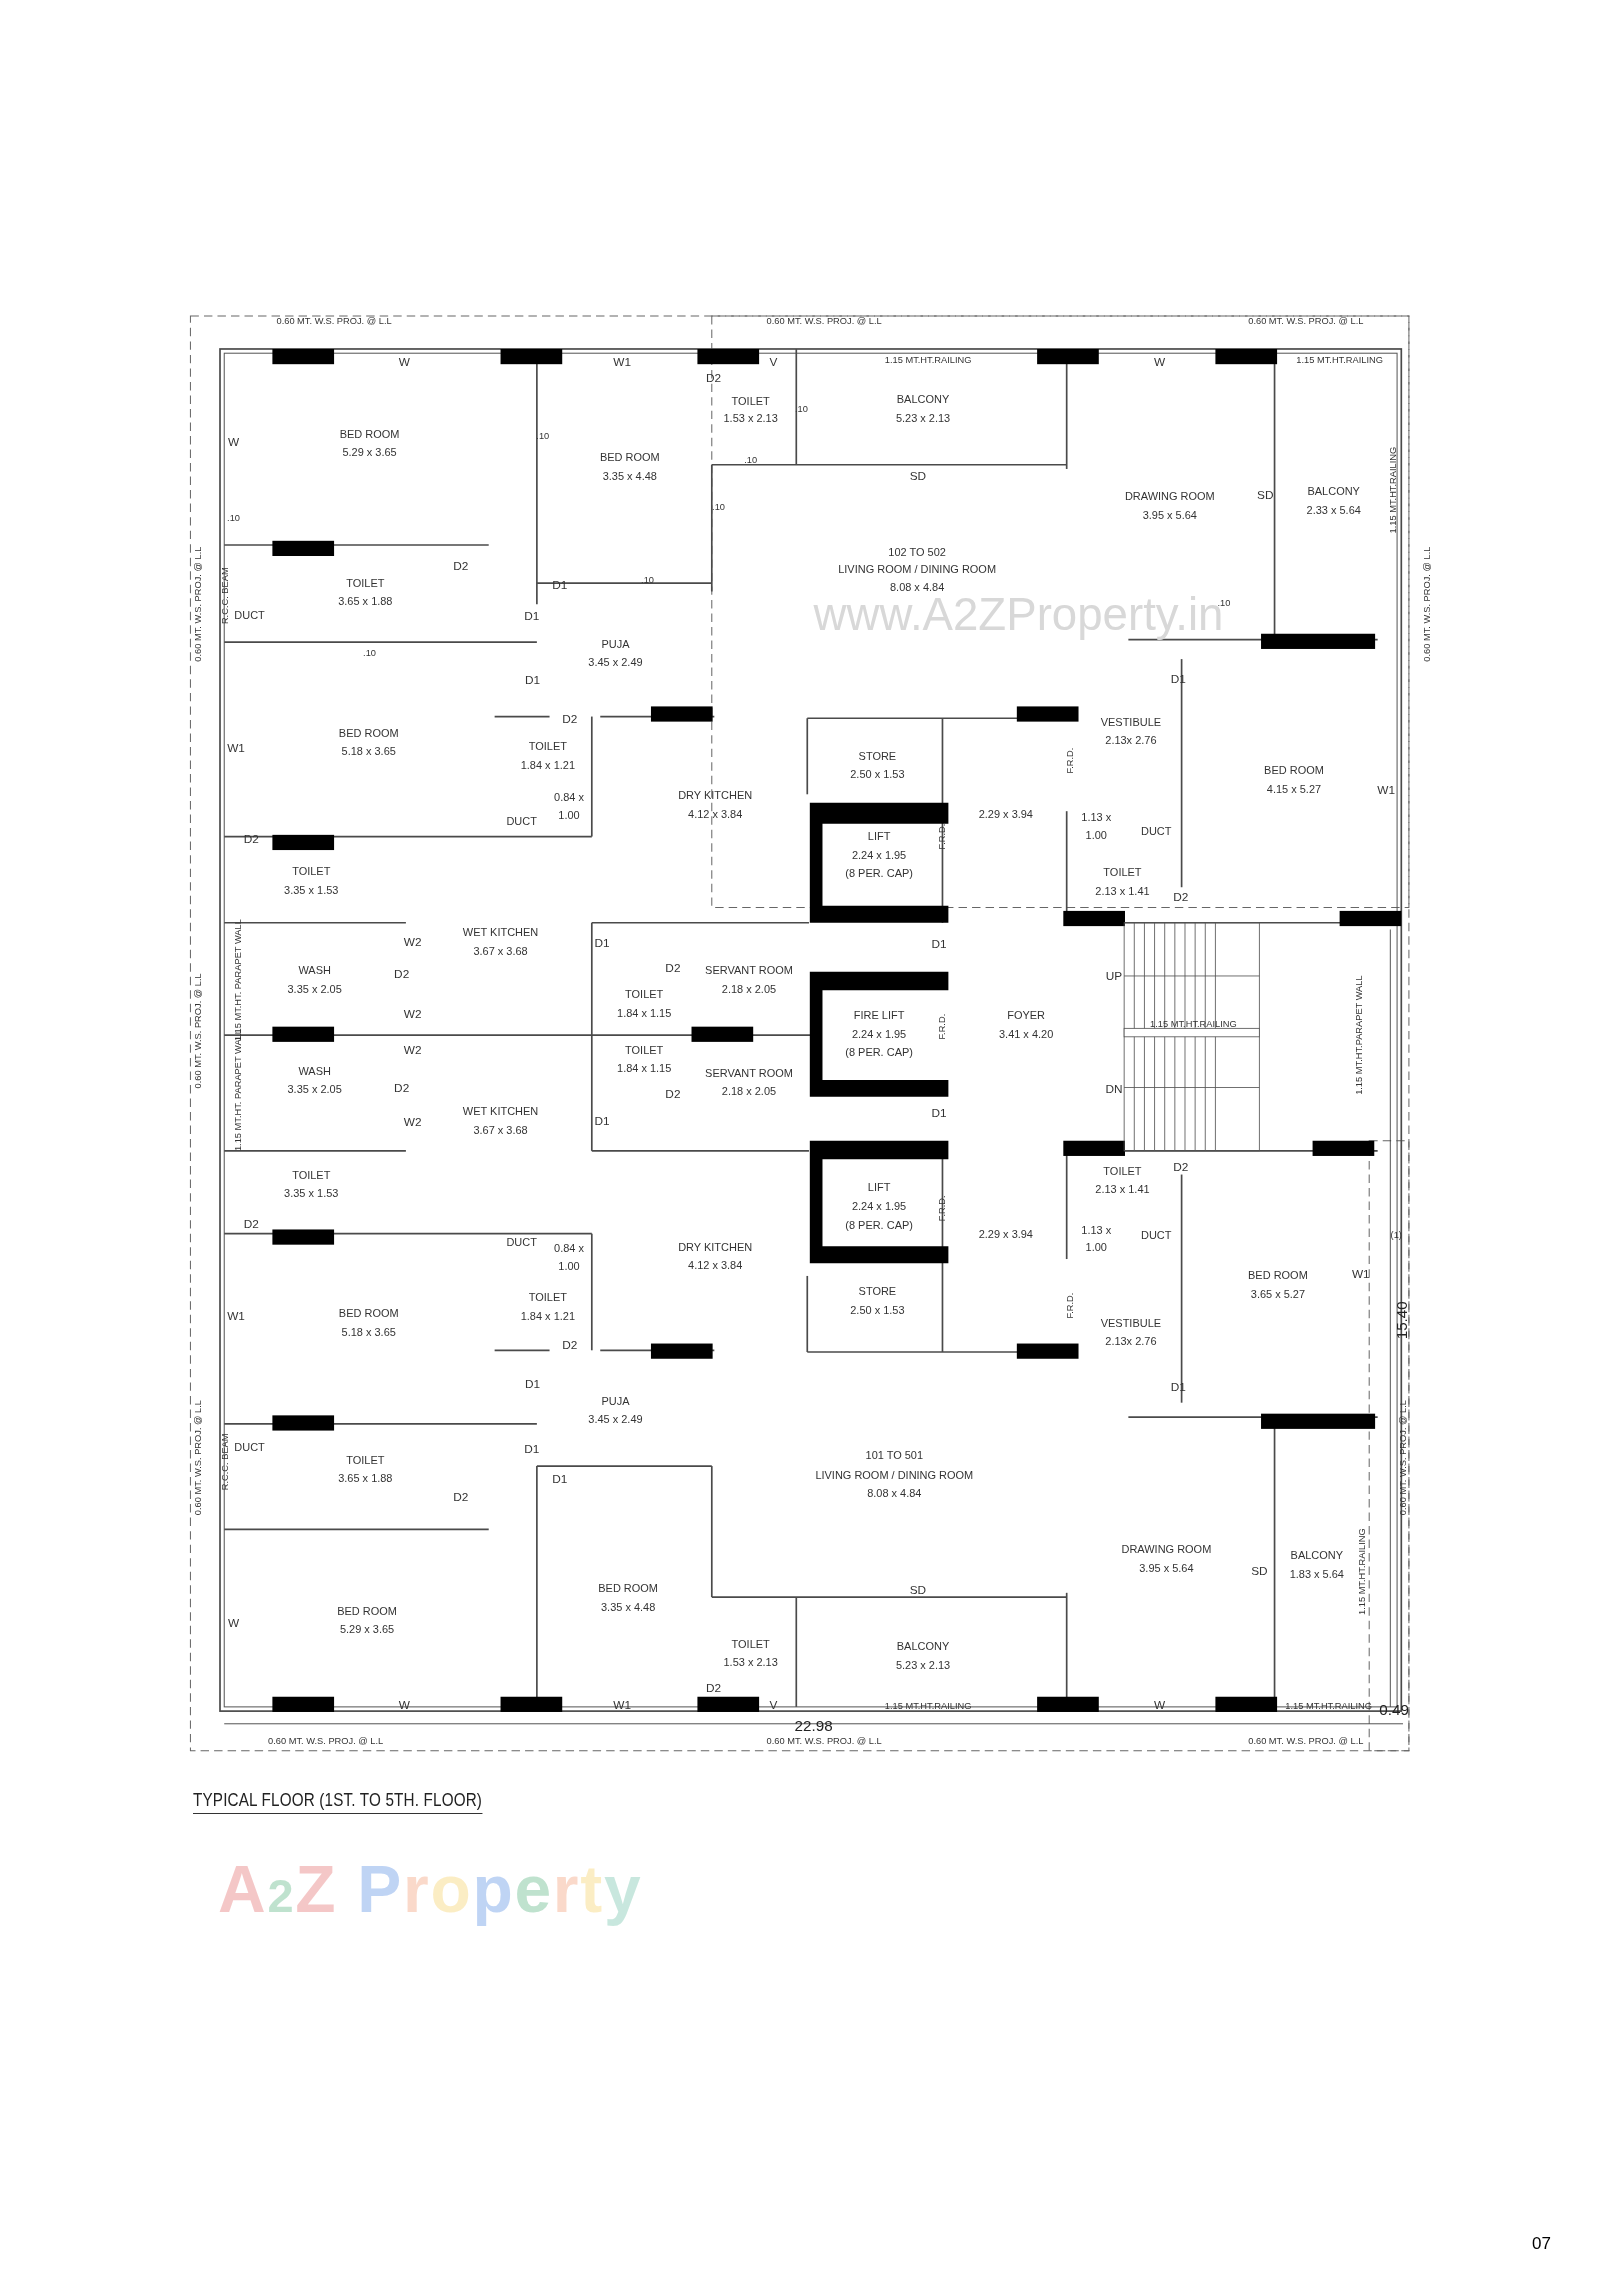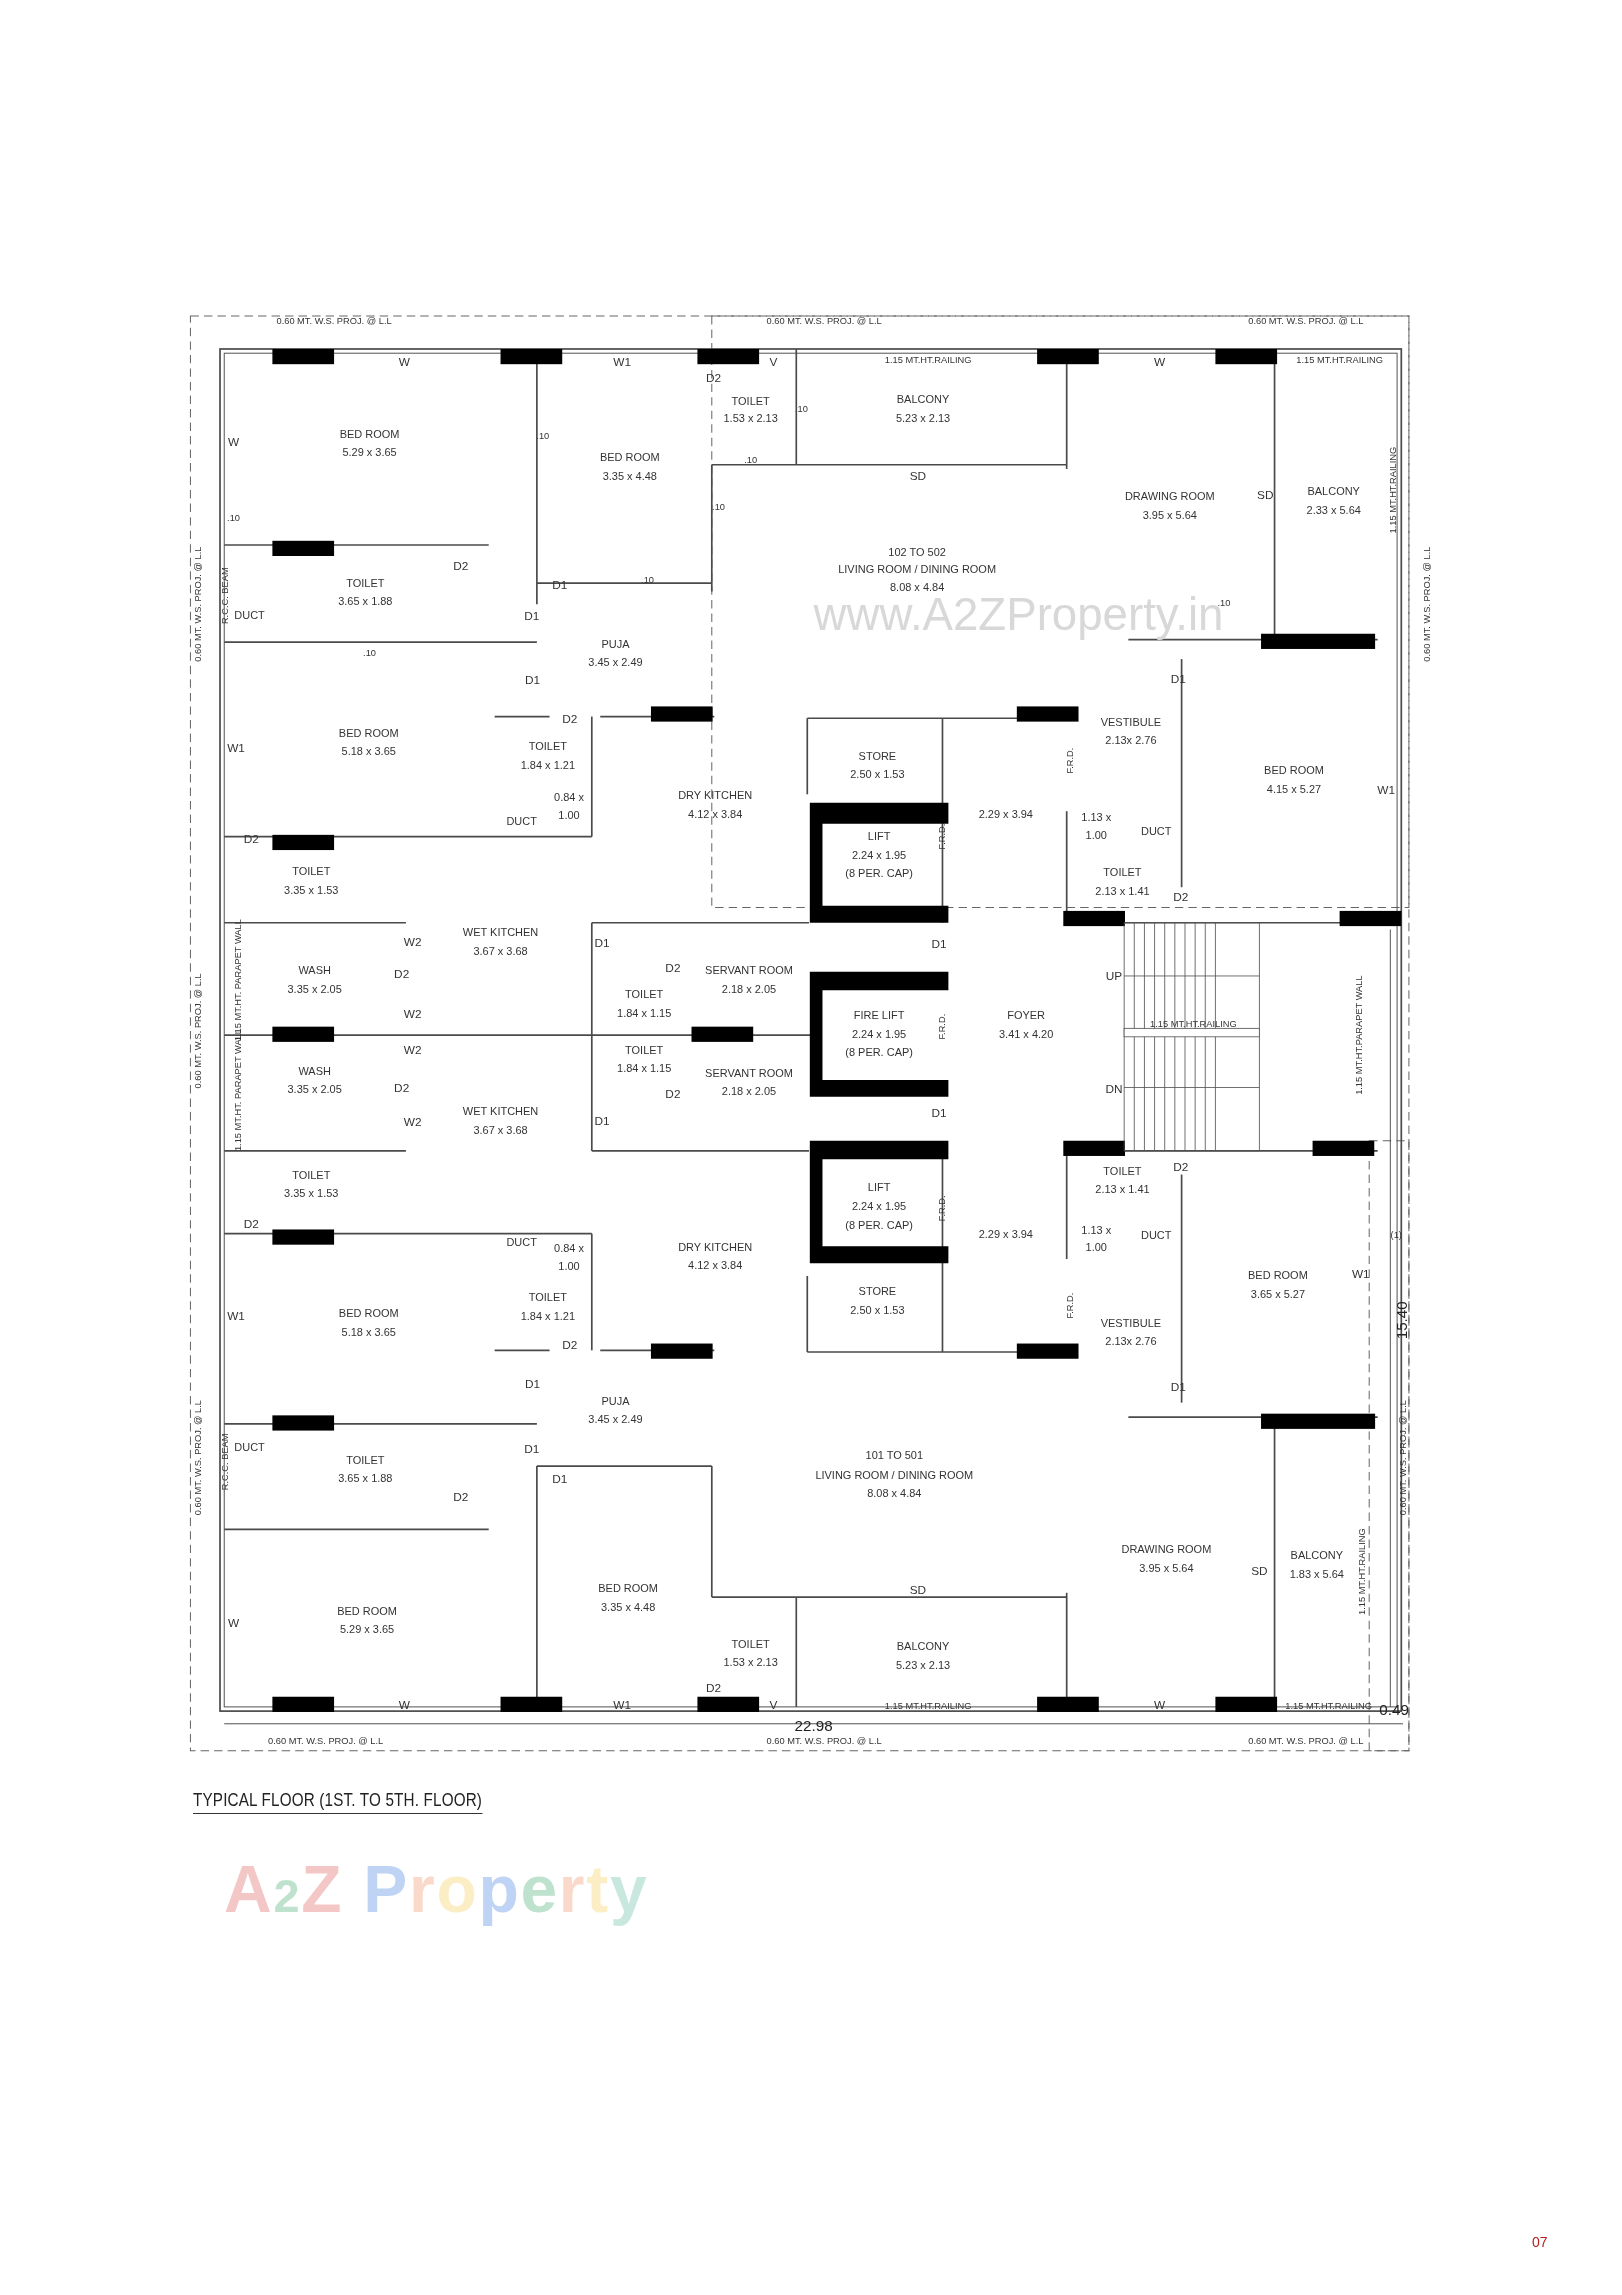--- a/index.html
+++ b/index.html
@@ -9,23 +9,23 @@
   .wallthin{fill:none;stroke:#555;stroke-width:1.2;}
   .dash{fill:none;stroke:#666;stroke-width:1.2;stroke-dasharray:10 6;}
   .col{fill:#000;}
   .lbl{font-family:"Liberation Sans Narrow","Liberation Sans",sans-serif;font-size:13px;fill:#333;text-anchor:middle;}
   .lblsm{font-family:"Liberation Sans",sans-serif;font-size:11px;fill:#333;text-anchor:middle;}
   .tag{font-family:"Liberation Sans",sans-serif;font-size:14px;fill:#333;text-anchor:middle;}
   .dim{font-family:"Liberation Sans",sans-serif;font-size:18px;fill:#222;}
   .wm{font-family:"Liberation Sans",sans-serif;font-size:54px;fill:#d8d8d8;text-anchor:middle;}
   .stair{stroke:#555;stroke-width:1;}
   #plan-title{position:absolute;left:193px;top:1789px;font-size:18.6px;letter-spacing:0.2px;color:#222;border-bottom:1.3px solid #333;padding-bottom:1.7px;font-family:"Liberation Sans",sans-serif;transform:scaleX(0.82);transform-origin:left top;}
-  #brand-logo{position:absolute;left:218px;top:1851px;font-size:66px;font-weight:bold;letter-spacing:1.7px;font-family:"Liberation Sans",sans-serif;margin-left:6px;}
+  #brand-logo{position:absolute;left:218px;top:1851px;font-size:66px;font-weight:bold;letter-spacing:1.7px;font-family:"Liberation Sans",sans-serif;}
   #brand-logo span{opacity:0.32;}
-  #page-number{position:absolute;left:1532px;top:2234px;font-size:14px;color:#b91c1c;}
+  #page-number{position:absolute;left:1532px;top:2234px;font-size:17px;color:#000000;}
 </style>
 </head>
 <body>
 
 <svg id="plan" viewBox="0 0 1920 2716" xmlns="http://www.w3.org/2000/svg">
 
   <rect class="dash" x="225" y="374" width="1442" height="1698"></rect>
   <rect class="dash" x="842" y="374" width="825" height="700"></rect>
   <rect class="dash" x="1620" y="1350" width="47" height="722"></rect>
 

